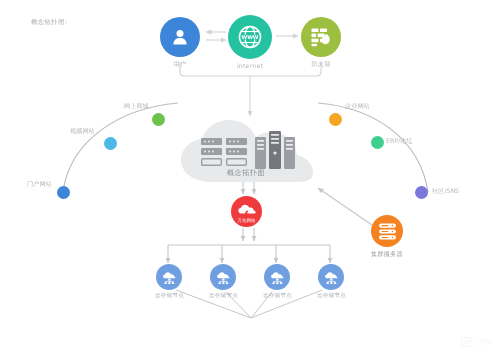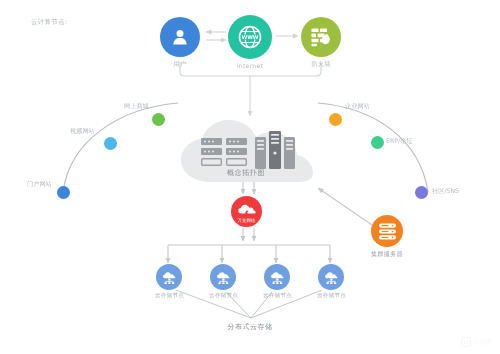--- a/index.html
+++ b/index.html
@@ -392,21 +392,20 @@
           <line x1="4.65" y1="12.4" x2="12.05" y2="12.4"></line>
           <line x1="4.65" y1="12.4" x2="4.65" y2="13.2"></line>
           <line x1="8.35" y1="12.4" x2="8.35" y2="13.2"></line>
           <line x1="12.05" y1="12.4" x2="12.05" y2="13.2"></line>
         </g>
       </svg>
     </div>
     <div class="cap">云存储节点</div>
   </div>
 
-  <div id="title">云计算节点:</div>
-  <div id="bottom-cap">分布式云存储</div>
+  <div id="title">概念拓扑图:</div>
 
   <div id="watermark">
     <div id="wm-box">16</div>
     <div id="wm-txt">汇图网</div>
   </div>
 
 </div>
 
 </body></html>

